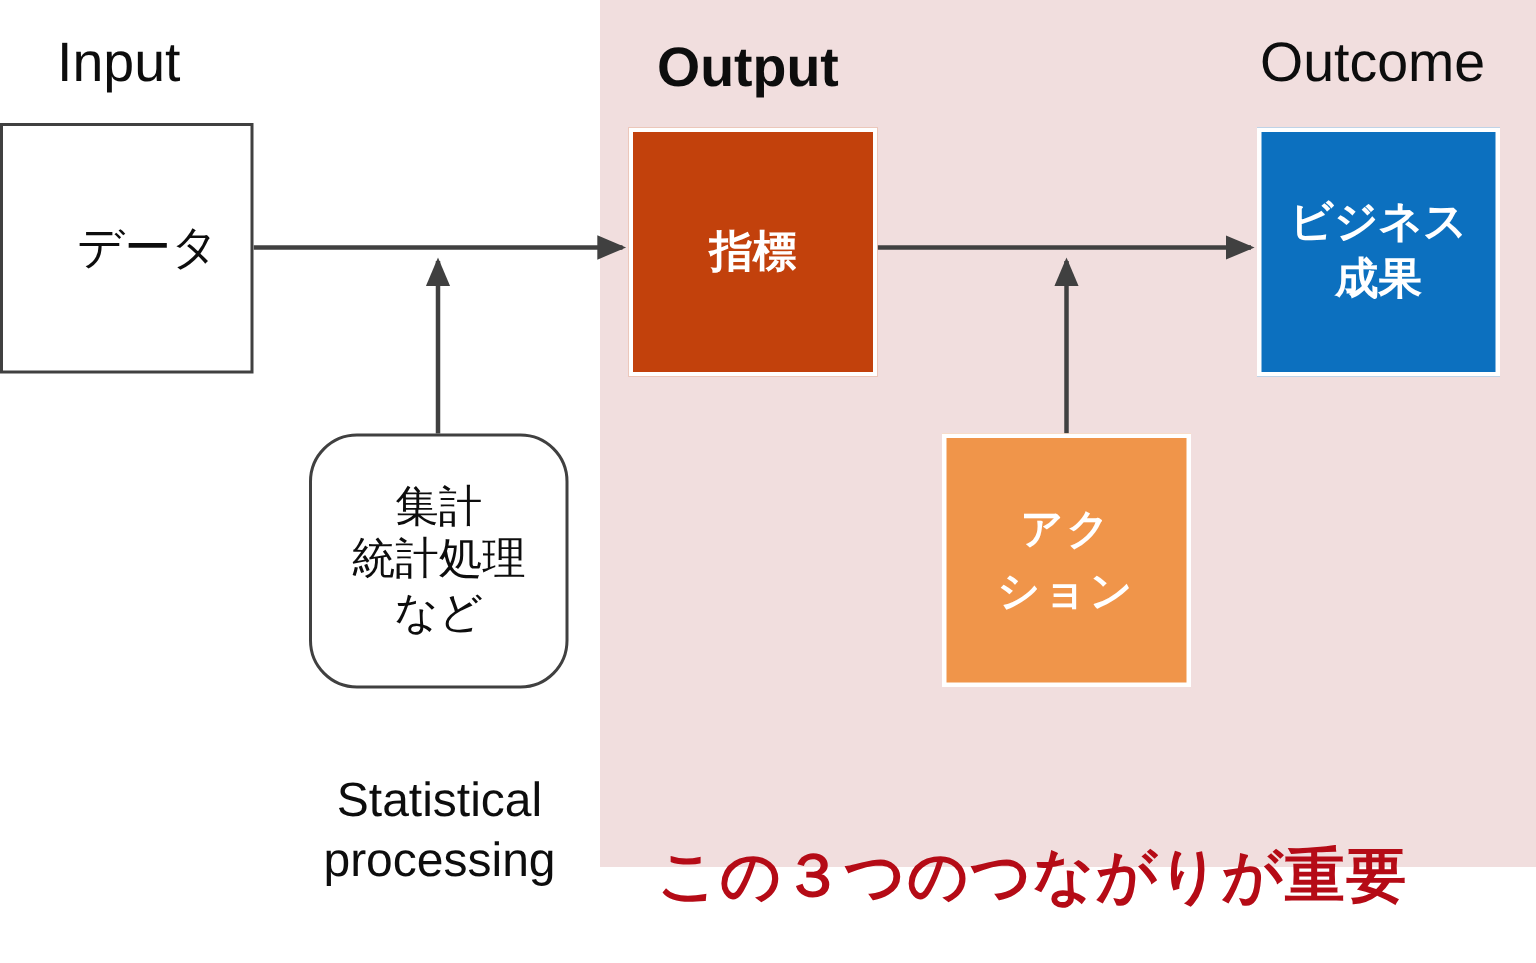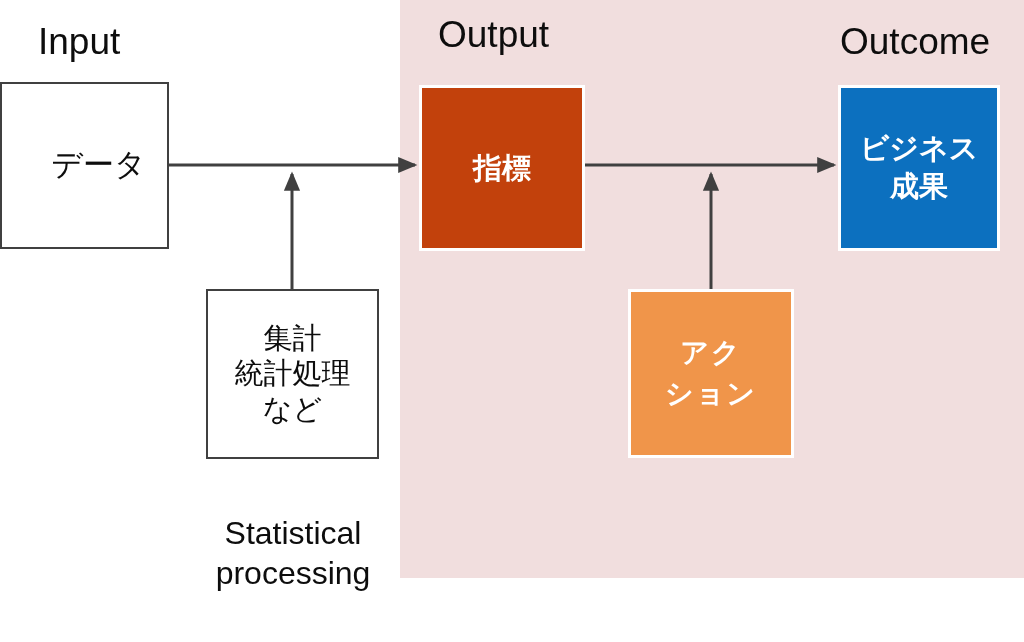--- a/index.html
+++ b/index.html
@@ -30,21 +30,21 @@
   .section-label {
     position: absolute;
     font-size: 37px;
     line-height: 1;
     color: #0d0d0d;
     font-weight: 400;
     white-space: nowrap;
     letter-spacing: 0px;
   }
   #label-input    { left: 38px;  top: 23px; }
-  #label-output   { left: 438px; top: 16px; }
+  #label-output   { left: 438px; top: 26px; font-weight: bold; }
   #label-outcome  { left: 840px; top: 23px; }
 
   
   .box {
     position: absolute;
     box-sizing: border-box;
     display: flex;
     align-items: center;
     justify-content: center;
     text-align: center;
@@ -66,21 +66,21 @@
     font-size: 28px;
     line-height: 1.2;
     color: #ffffff;
     font-weight: bold;
     white-space: pre-line;
   }
 
   #box-data         { left: 0px;   top: 82px;  width: 169px; height: 167px; }
   #box-data .box-text { font-size: 31px; margin-left: 28px; }
 
-  #box-stat         { left: 206px; top: 289px; width: 173px; height: 170px; }
+  #box-stat         { left: 206px; top: 289px; width: 173px; height: 170px; border-radius: 32px; }
   #box-stat .box-text { font-size: 29px; line-height: 1.22; }
 
   #box-metric       { left: 419px; top: 85px;  width: 166px; height: 166px;
                       background: #c2410c; }
   #box-metric .box-text-light { font-size: 29px; }
 
   #box-action       { left: 628px; top: 289px; width: 166px; height: 169px;
                       background: #F0954A; }
   #box-action .box-text-light { font-size: 28px; line-height: 1.45; letter-spacing: 2px; }
 
@@ -170,14 +170,15 @@
   </div>
 
   <div class="box box-filled" id="box-outcome">
     <span class="box-text-light">ビジネス
 成果</span>
   </div>
 
   <div class="caption" id="caption-stat">Statistical
 processing</div>
 
+  <div id="emphasis-text">この３つのつながりが重要</div>
 
 </div>
 
 </body></html>

